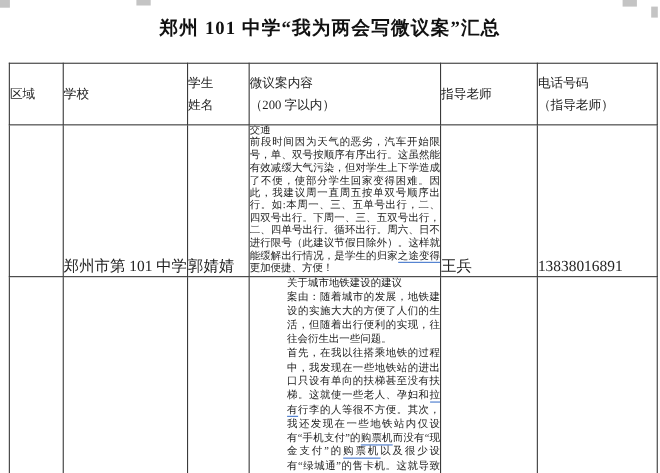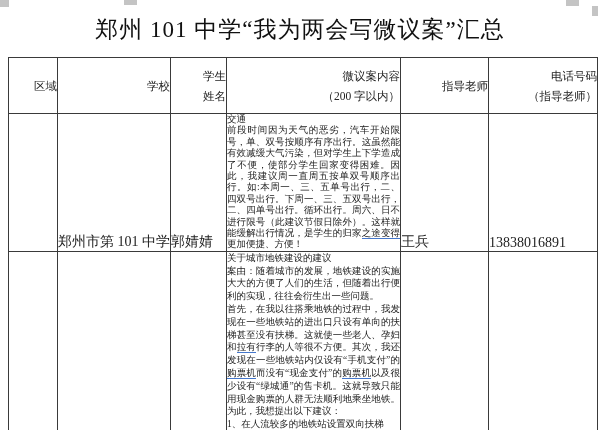--- a/index.html
+++ b/index.html
@@ -15,42 +15,42 @@
   .artifact { position: absolute; background: #c4c4c4; }
   .artifact.a1 { left: 0;   top: 0; width: 9px;  height: 7px; }
   .artifact.a2 { left: 124px; top: 0; width: 13px; height: 5px; }
   .artifact.a3 { left: 566px; top: 0; width: 13px; height: 6px; }
   .artifact.a4 { left: 592px; top: 6px; width: 6px; height: 10px; }
 
   .doc-title {
     position: absolute;
     left: 0; right: 0; top: 14px;
     text-align: center;
-    font-size: 23px;
-    font-weight: normal;
+    font-size: 17px;
+    font-weight: bold;
     letter-spacing: 1px;
     color: #111;
   }
 
   table.summary {
     position: absolute;
     left: 8px; top: 57px;
     width: 589px;
     border-collapse: collapse;
     table-layout: fixed;
   }
   table.summary td, table.summary th {
     border: 1px solid #3a3a3a;
     padding: 0;
     font-weight: normal;
     overflow: hidden;
   }
   tr.header-row th {
     height: 55px;
-    text-align: right;
+    text-align: left;
     vertical-align: middle;
     font-size: 11.5px;
     line-height: 20px;
     white-space: pre-line;
     color: #222;
   }
   tr.data-row-1 { height: 114px; }
   tr.data-row-2 { height: 212px; }
 
   td.side-cell {
@@ -63,21 +63,21 @@
     vertical-align: top;
     padding: 2px 2px 0 4px;
   }
   .content-par {
     font-size: 9.5px;
     line-height: 11.4px;
     color: #222;
     text-align: justify;
     font-family: Liberation Serif, serif;
   }
-  tr.data-row-2 .content-par { line-height: 12.8px; }
+  tr.data-row-2 .content-par { line-height: 12.8px; margin-left: 34px; }
   .gm { border-bottom: 1px solid #4477cc; }
   td.name-cell-bottom {
     vertical-align: bottom;
     font-size: 10px;
     padding: 0 1px 14px 2px;
     color: #222;
     white-space: nowrap;
   }
 </style>
 </head>

